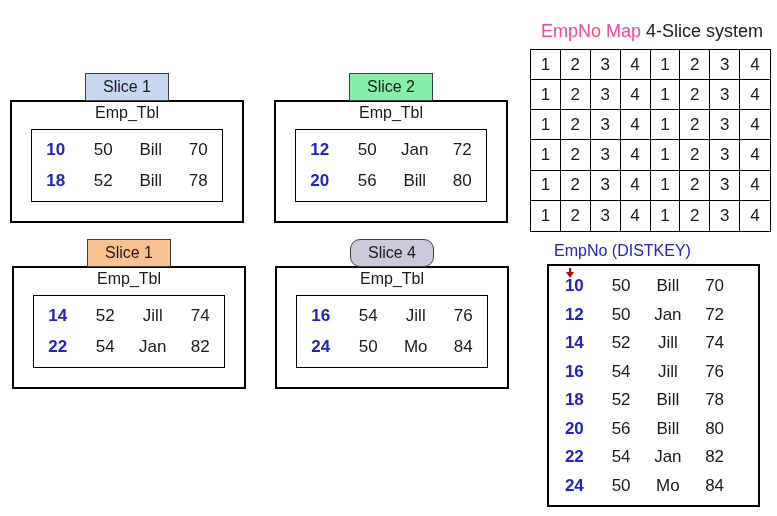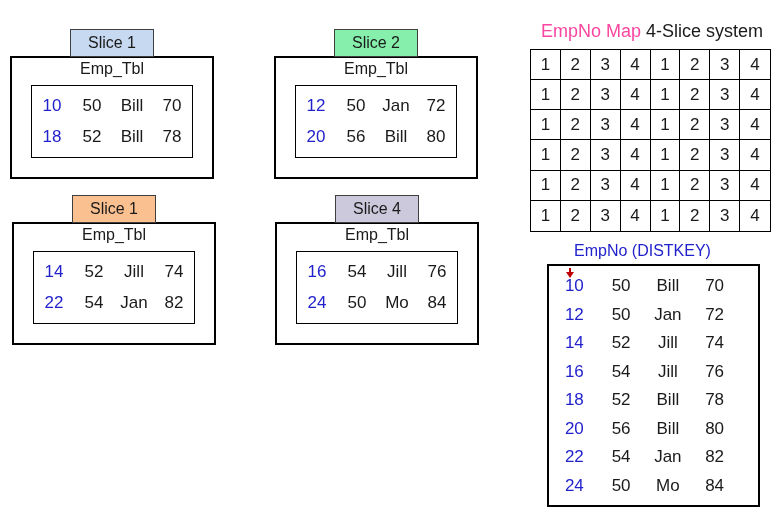--- a/index.html
+++ b/index.html
@@ -1,54 +1,54 @@
 <!DOCTYPE html>
 <html><head>
 <meta charset="utf-8">
 <style>
   html,body{margin:0;padding:0;background:#fff;}
   #canvas{
     position:relative;width:777px;height:516px;background:#ffffff;
     font-family:"Liberation Sans",sans-serif;color:#1a1a1a;overflow:hidden;
   }
   
-  .slice{position:absolute;width:204px;}
+  .slice{position:absolute;width:234px;margin-top:44px;}
   .tab{
     position:relative;margin:0 auto;width:82px;height:26px;z-index:2;
     border:1px solid #3f3f3f;display:flex;align-items:center;justify-content:center;
     font-size:16px;color:#1a1a1a;
   }
   .obox{
     position:relative;margin-top:-1px;border:2px solid #000;background:#fff;
     height:119px;z-index:1;
   }
   .tbl-title{text-align:center;font-size:16px;padding-top:2px;height:25px;}
   .inner{margin:0 19px;border:1.5px solid #000;padding:4px 0 5px 0;background:#fff;}
   .data-row{display:flex;align-items:center;}
   .slice .data-row{height:31px;}
   .cell{flex:1;text-align:center;font-size:17px;color:#1a1a1a;}
-  .cell.key{color:#2222cc;}
+  .cell.key{color:#2222cc;font-weight:bold;}
   
   .hash-title{position:absolute;left:541px;top:21px;font-size:18px;white-space:pre;}
   .hash-title .hl{color:#fa46a0;}
   .hash-title .rest{color:#1a1a1a;}
   .hash-grid{
     position:absolute;left:530px;top:49px;width:241px;height:183px;
     display:grid;grid-template-columns:repeat(8,1fr);grid-template-rows:repeat(6,1fr);
     border:1.5px solid #000;background:#fff;box-sizing:border-box;
   }
   .hash-cell{
     display:flex;align-items:center;justify-content:center;
     border-right:1px solid #000;border-bottom:1px solid #000;
     font-size:17px;color:#1a1a1a;
   }
   .hash-cell:nth-child(8n){border-right:none;}
   .hash-cell:nth-child(n+41){border-bottom:none;}
   
-  .dist-title{position:absolute;left:574px;top:242px;font-size:16px;color:#2222cc;}
+  .dist-title{position:absolute;left:554px;top:242px;font-size:16px;color:#2222cc;}
   .dist-box{
     position:absolute;left:547px;top:264px;width:213px;height:243px;
     border:2px solid #000;background:#fff;box-sizing:border-box;
     padding:6px 20px 0 2px;
   }
   .dist-box .data-row{height:28.5px;}
   
   .down-arrow{position:absolute;left:17px;top:2px;width:8px;height:10px;}
   .down-arrow .stem{position:absolute;left:3px;top:0;width:2px;height:5px;background:#c00000;}
   .down-arrow .head{
@@ -125,21 +125,21 @@
             <span class="cell key">22</span>
             <span class="cell">54</span>
             <span class="cell">Jan</span>
             <span class="cell">82</span>
           </div>
         </div>
     </div>
   </section>
 
   <section class="slice" style="left:275px;top:195px;">
-    <div class="tab" style="background: rgb(204, 201, 220);">
+    <div class="tab" style="background: rgb(204, 201, 220); border-radius: 10px;">
       <span>Slice 4</span>
     </div>
     <div class="obox">
       <div class="tbl-title">Emp_Tbl</div>
       <div class="inner">
           <div class="data-row">
             <span class="cell key">16</span>
             <span class="cell">54</span>
             <span class="cell">Jill</span>
             <span class="cell">76</span>

